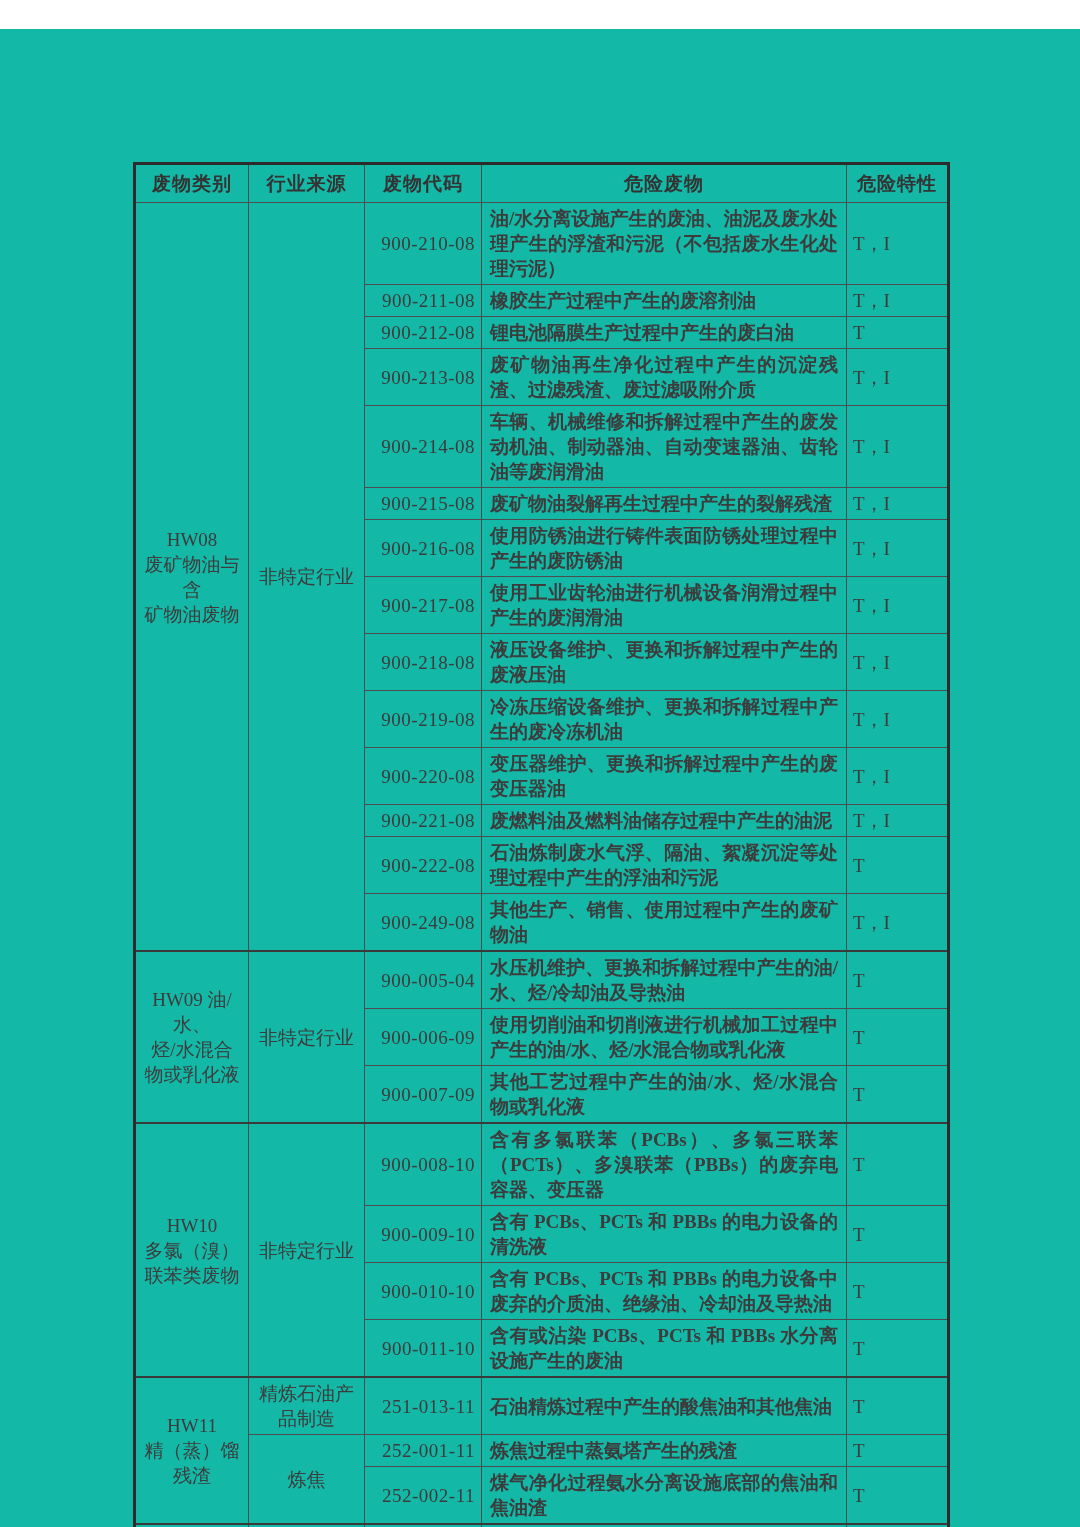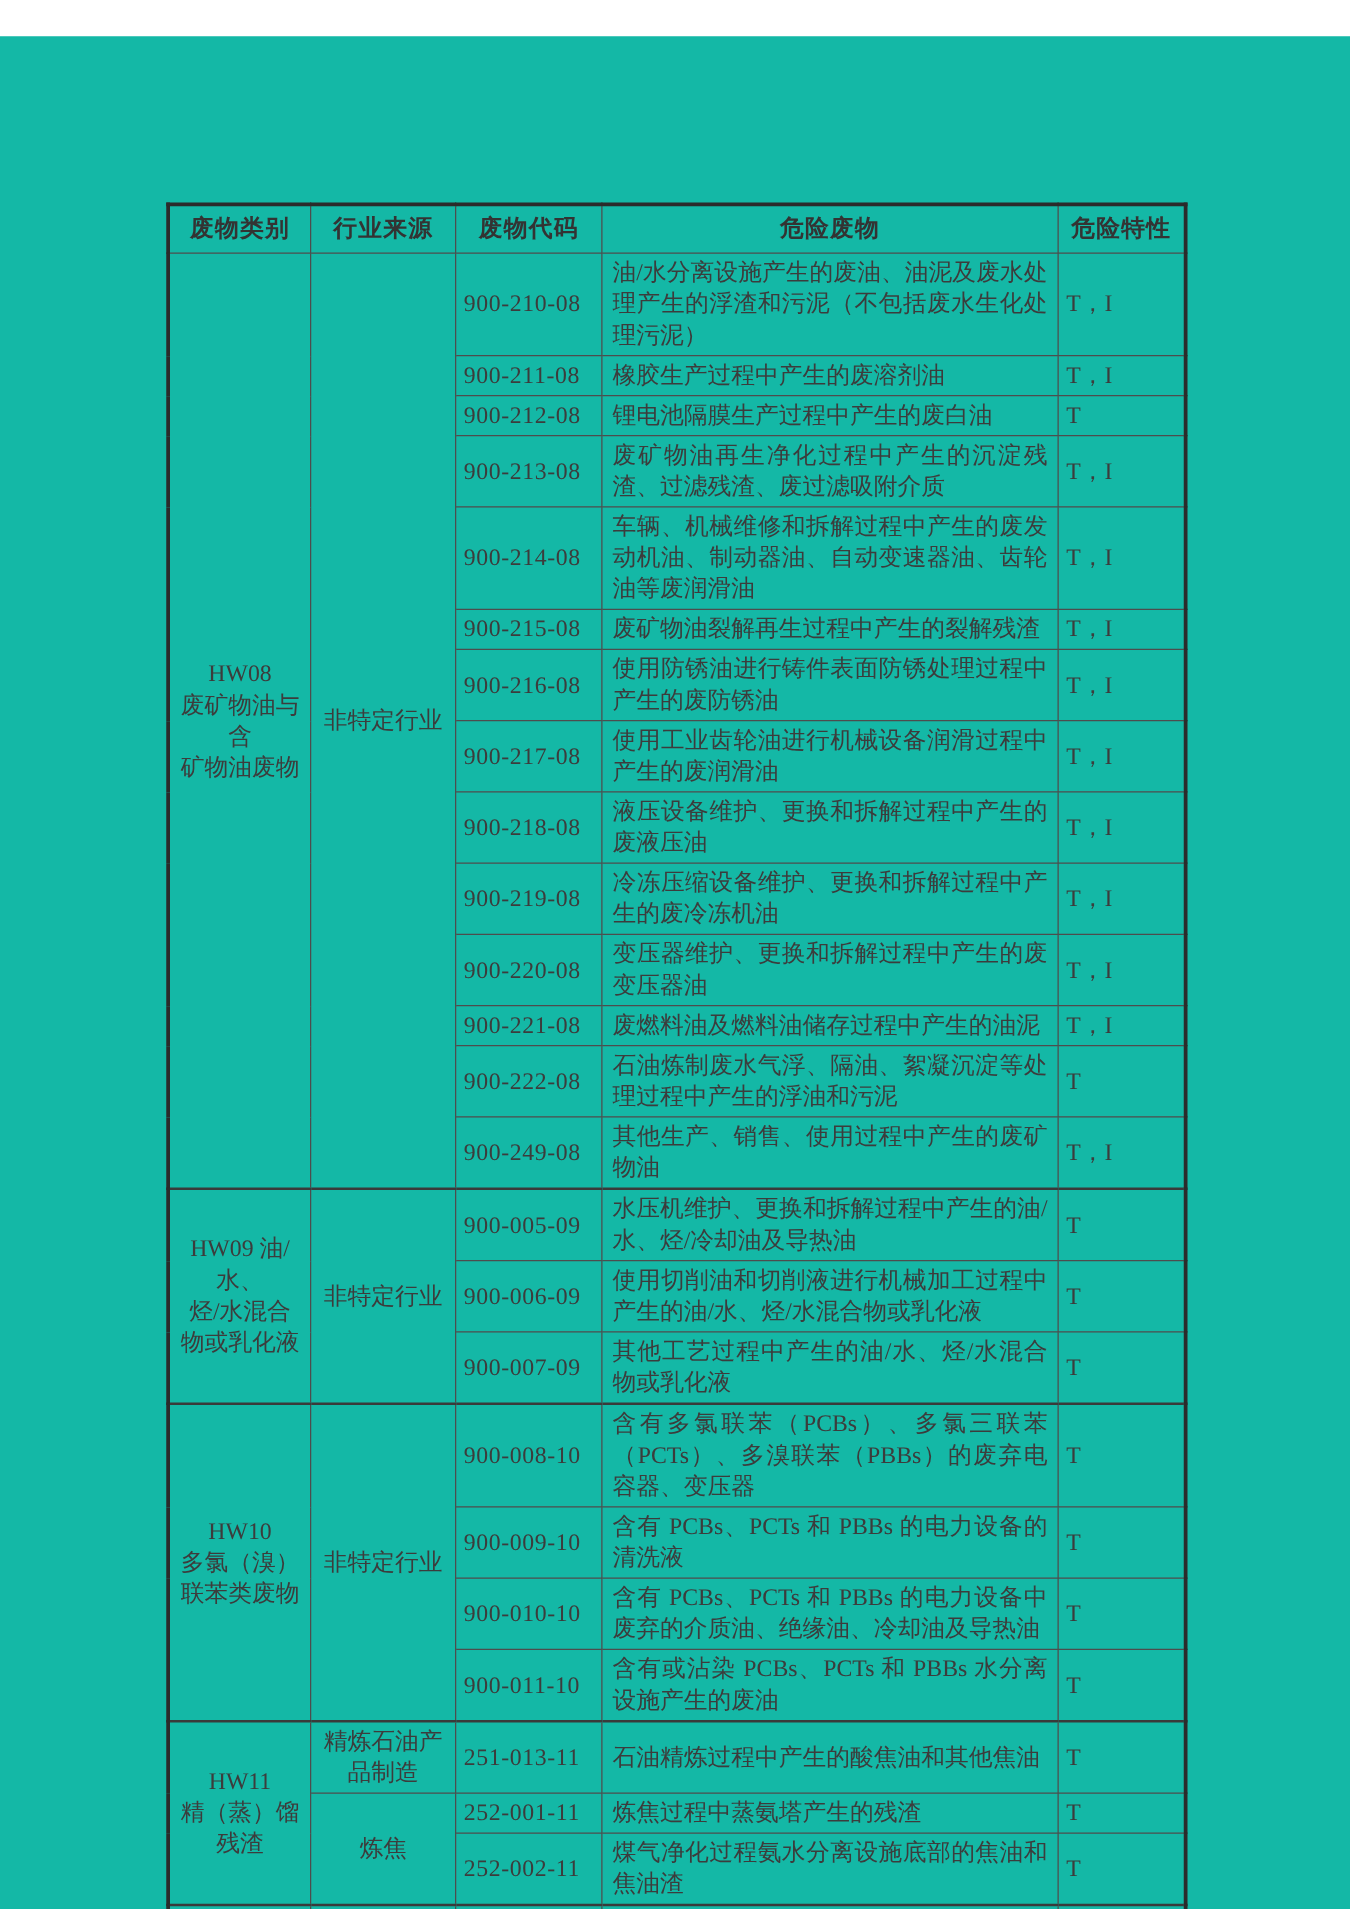--- a/index.html
+++ b/index.html
@@ -50,28 +50,29 @@
     letter-spacing: 1px;
     color: #333333;
   }
   td.cat, td.ind {
     text-align: center;
     white-space: pre-line;
     color: #3c3c3c;
     font-family: Liberation Serif, serif;
   }
   td.code {
-    text-align: left;
+    text-align: right;
     font-family: "Liberation Serif", "DejaVu Serif", serif;
     letter-spacing: 0.5px;
     white-space: nowrap;
   }
   td.waste {
     text-align: justify;
     padding: 3px 8px;
+    font-weight: bold;
   }
   td.haz {
     text-align: left;
   }
   tr.group-start > td {
     border-top: 2px solid #3a3a3a;
   }
 </style>
 </head>
 <body>
@@ -168,21 +169,21 @@
           <tr>
             <td class="code">900-249-08</td>
             <td class="waste">其他生产、销售、使用过程中产生的废矿物油</td>
             <td class="haz">T，I</td>
           </tr>
           <tr class="group-start">
             <td class="cat" rowspan="3">HW09 油/水、
 烃/水混合
 物或乳化液</td>
             <td class="ind" rowspan="3">非特定行业</td>
-            <td class="code">900-005-09</td>
+            <td class="code">900-005-04</td>
             <td class="waste">水压机维护、更换和拆解过程中产生的油/水、烃/冷却油及导热油</td>
             <td class="haz">T</td>
           </tr>
           <tr>
             <td class="code">900-006-09</td>
             <td class="waste">使用切削油和切削液进行机械加工过程中产生的油/水、烃/水混合物或乳化液</td>
             <td class="haz">T</td>
           </tr>
           <tr>
             <td class="code">900-007-09</td>

